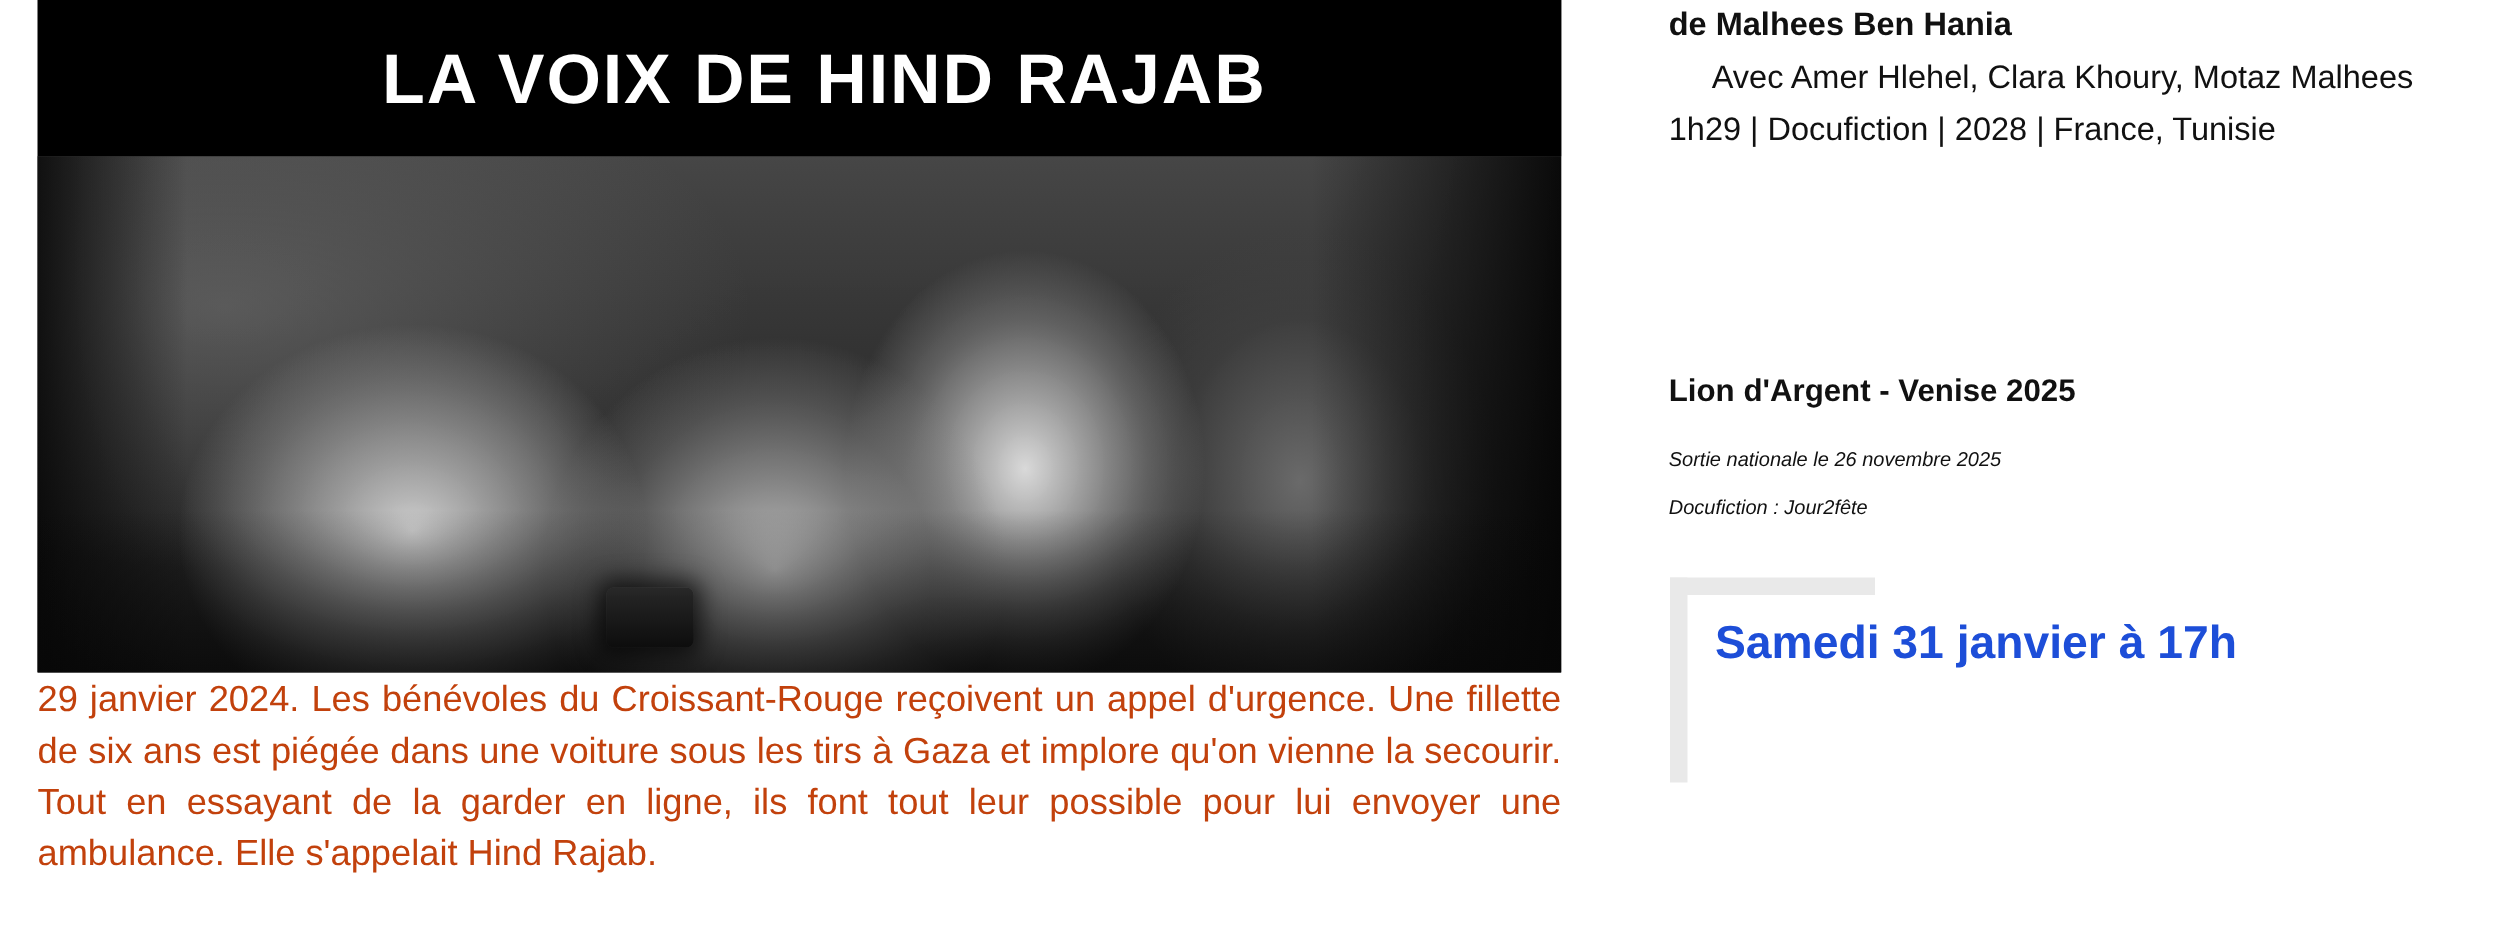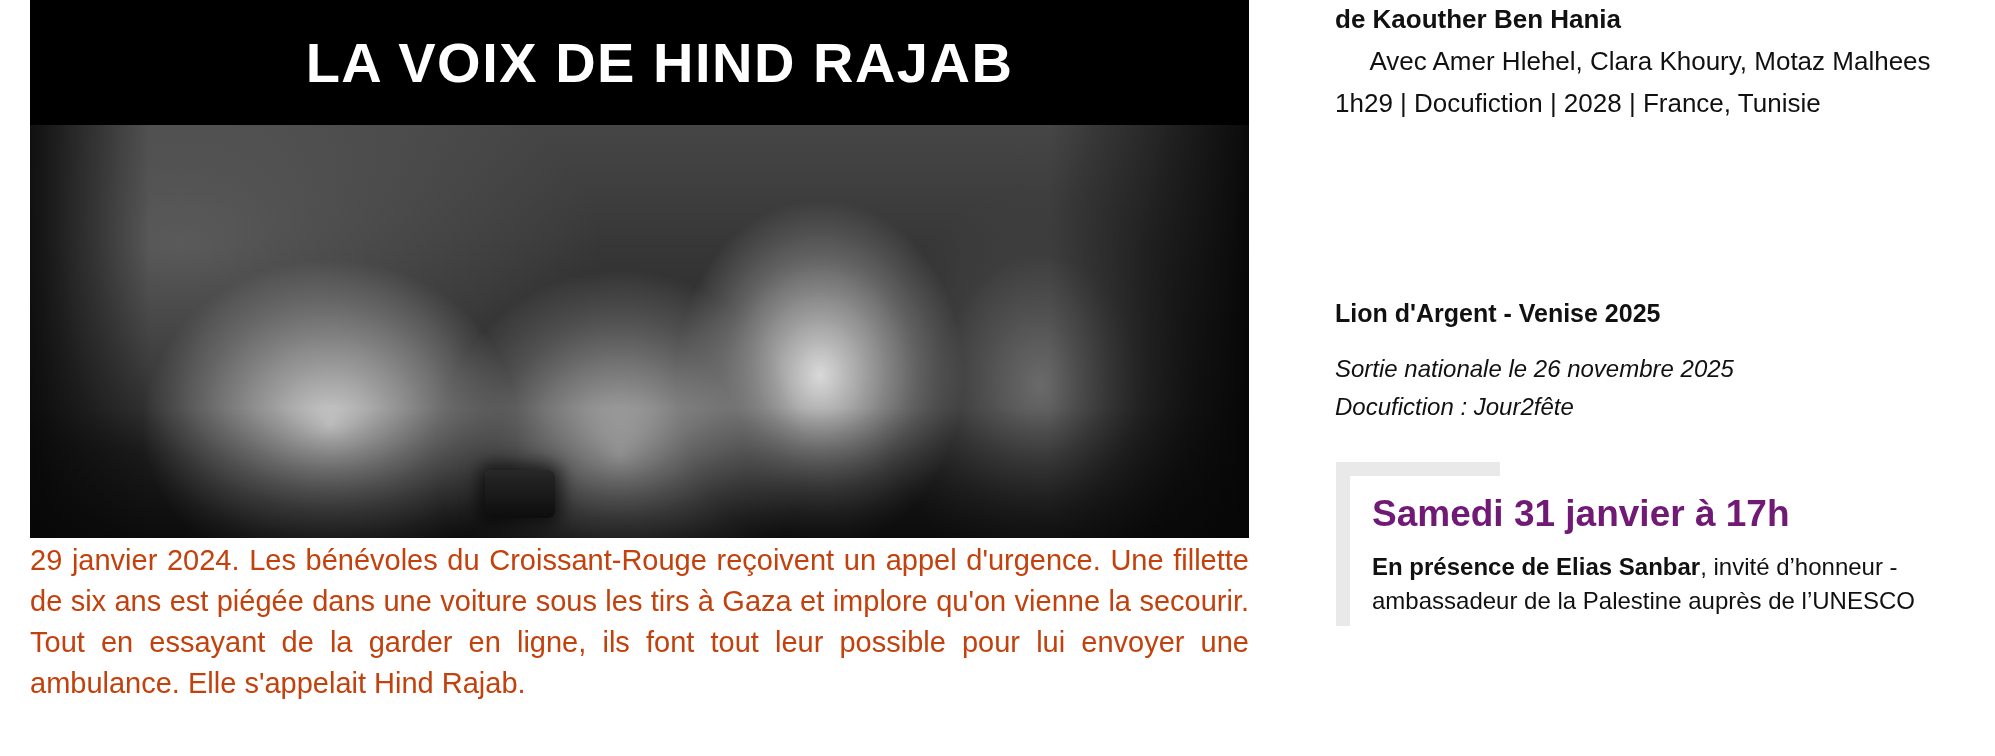--- a/index.html
+++ b/index.html
@@ -165,21 +165,21 @@
     top: 256px;
     font-size: 25px;
     font-weight: bold;
     color: #111;
     margin-top: 43px;
   }
   .release {
     position: absolute;
     left: 0px;
     top: 350px;
-    font-size: 24px;
+    font-size: 16px;
     line-height: 38px;
     font-style: italic;
     color: #111;
   }
 
   .session-box {
     position: absolute;
     left: 1px;
     top: 462px;
     width: 640px;
@@ -196,21 +196,21 @@
   }
   .session-inner {
     position: absolute;
     left: 36px;
     top: 28px;
     width: 600px;
   }
   .session-time {
     font-size: 37px;
     font-weight: bold;
-    color: #701a75;
+    color: #1d4ed8;
     line-height: 48px;
   }
   .session-note {
     margin-top: 12px;
     font-size: 24px;
     line-height: 34px;
     color: #111;
     width: 580px;
   }
   .session-note b { font-weight: bold; }
@@ -233,35 +233,34 @@
         <div class="phone-glow"></div>
       </div>
     </div>
 
     <div class="synopsis">29 janvier 2024. Les bénévoles du Croissant-Rouge reçoivent un appel d'urgence. Une fillette de six ans est piégée dans une voiture sous les tirs à Gaza et implore qu'on vienne la secourir. Tout en essayant de la garder en ligne, ils font tout leur possible pour lui envoyer une ambulance. Elle s'appelait Hind Rajab.</div>
   </div>
 
   <div class="right-col">
 
     <div class="credits">
-      <div class="director">de Kaouther Ben Hania</div>
+      <div class="director">de Malhees Ben Hania</div>
       <div class="cast">Avec Amer Hlehel, Clara Khoury, Motaz Malhees</div>
       <div class="specs">1h29 | Docufiction | 2028 | France, Tunisie</div>
     </div>
 
     <div class="award">Lion d'Argent - Venise 2025</div>
 
     <div class="release">
       <div>Sortie nationale le 26 novembre 2025</div>
       <div>Docufiction : Jour2fête</div>
     </div>
 
     <div class="session-box">
       <div class="bracket"></div>
       <div class="session-inner">
         <div class="session-time">Samedi 31 janvier à 17h</div>
-        <div class="session-note"><b>En présence de Elias Sanbar</b><span>, invité d’honneur - ambassadeur de la Palestine auprès de l’UNESCO</span></div>
       </div>
     </div>
 
   </div>
 
 </div>
 
 </body></html>

